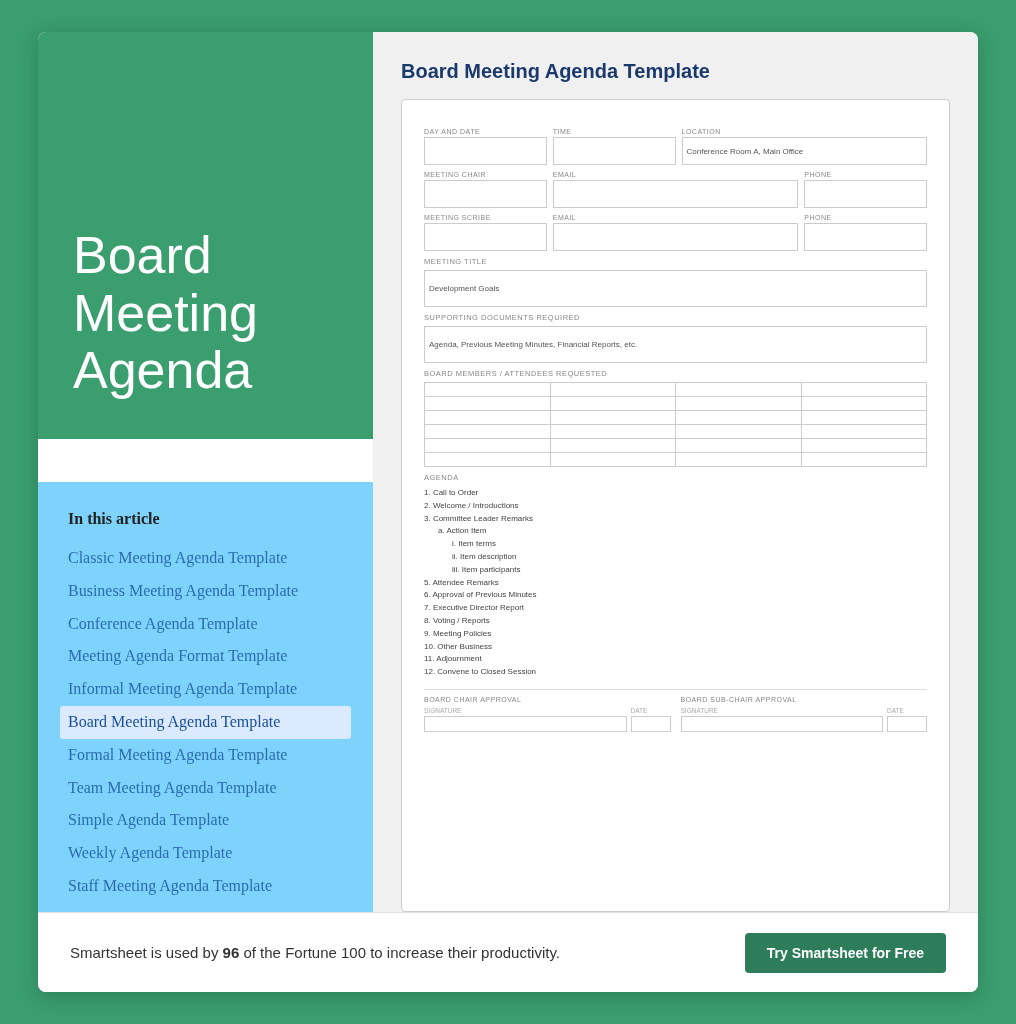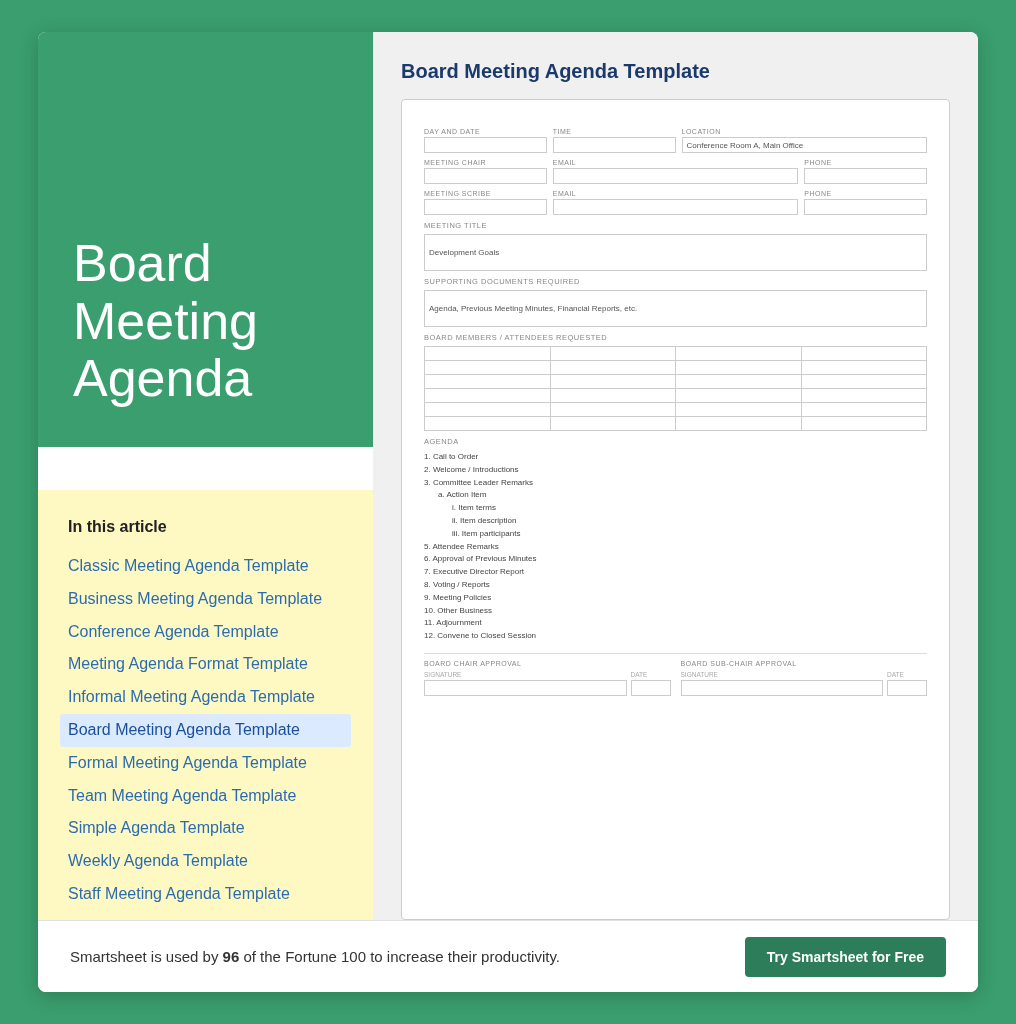--- a/index.html
+++ b/index.html
@@ -42,25 +42,26 @@
       align-items: flex-end;
       padding: 30px 35px 40px 35px;
     }
     .hero-title {
       color: #fff;
       font-size: 52px;
       font-weight: 300;
       line-height: 1.1;
     }
     .toc-section {
-      background: #fef9c3;
+      background: #7dd3fc;
       padding: 28px 30px 20px 30px;
       flex: 0 0 auto;
       height: 430px;
       overflow: hidden;
+      font-family: Liberation Serif, serif;
     }
     .toc-heading {
       font-size: 16px;
       font-weight: bold;
       color: #222;
       margin-bottom: 14px;
     }
     .toc-list {
       list-style: none;
     }
@@ -124,21 +125,21 @@
     .tpl-field.flex2 { flex: 2; }
     .tpl-label {
       font-size: 7px;
       color: #888;
       letter-spacing: 0.5px;
       text-transform: uppercase;
       margin-bottom: 2px;
     }
     .tpl-input {
       border: 1px solid #ccc;
-      height: 16px;
+      height: 28px;
       background: #fff;
       font-size: 8px;
       color: #555;
       padding: 2px 4px;
       display: flex;
       align-items: center;
     }
     .tpl-input.tall { height: 37px; }
     .tpl-section-label {
       font-size: 7.5px;
@@ -207,21 +208,21 @@
     }
     .tpl-approval-input {
       border: 1px solid #ccc;
       height: 16px;
       background: #fff;
     }
     
     .footer {
       background: #fff;
       border-top: 1px solid #e0e0e0;
-      height: 72px;
+      height: 80px;
       display: flex;
       align-items: center;
       justify-content: space-between;
       padding: 0 32px;
     }
     .footer-text {
       font-size: 15px;
       color: #333;
     }
     .footer-text strong { font-weight: bold; }

